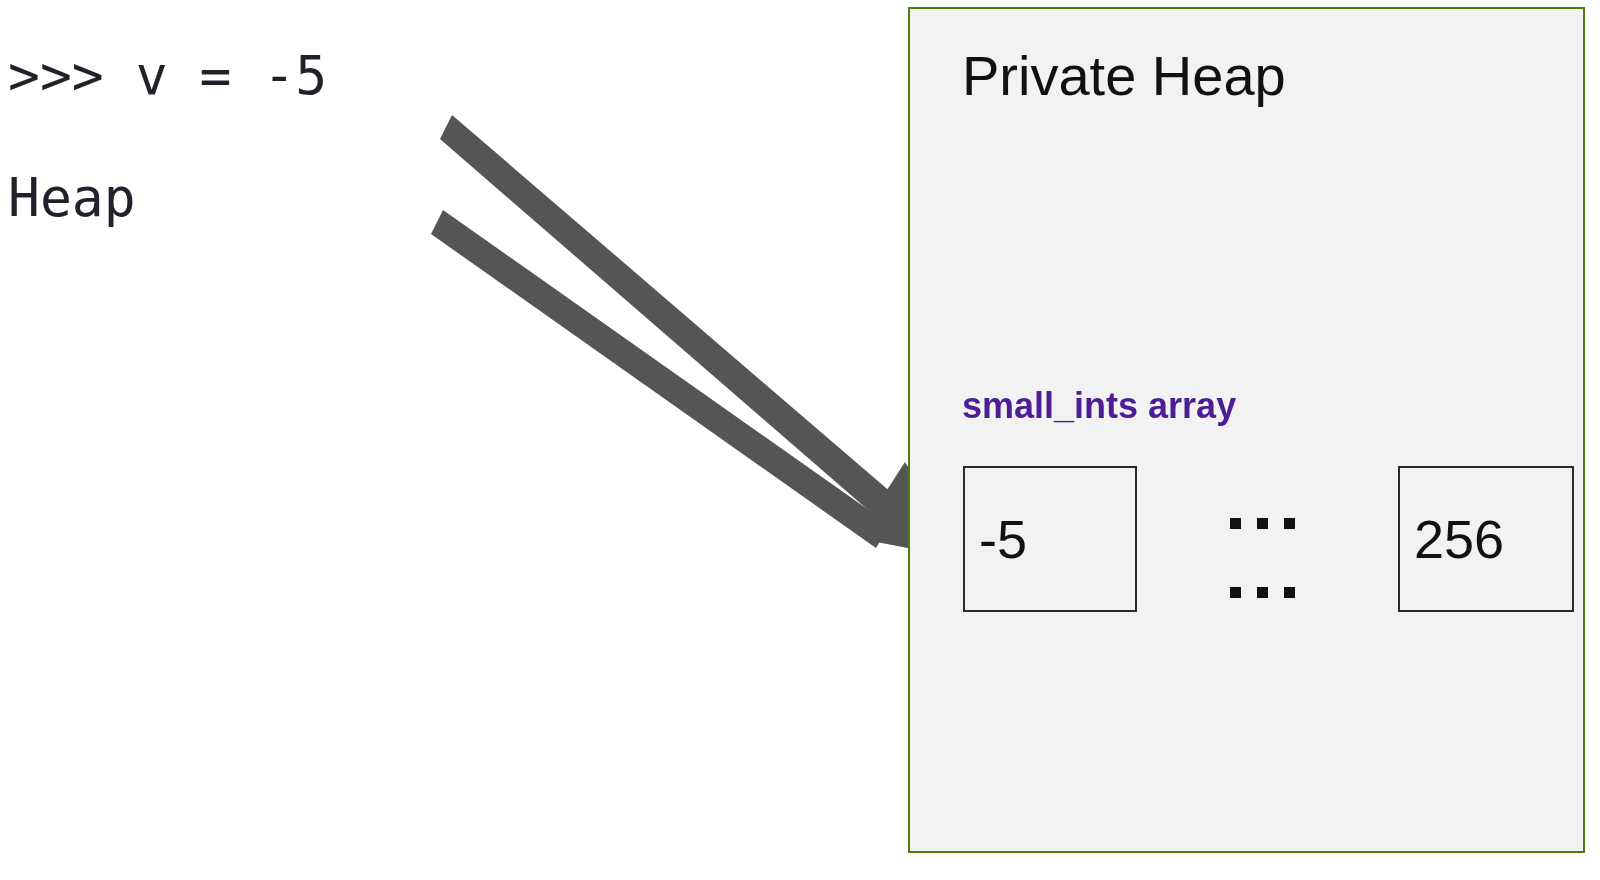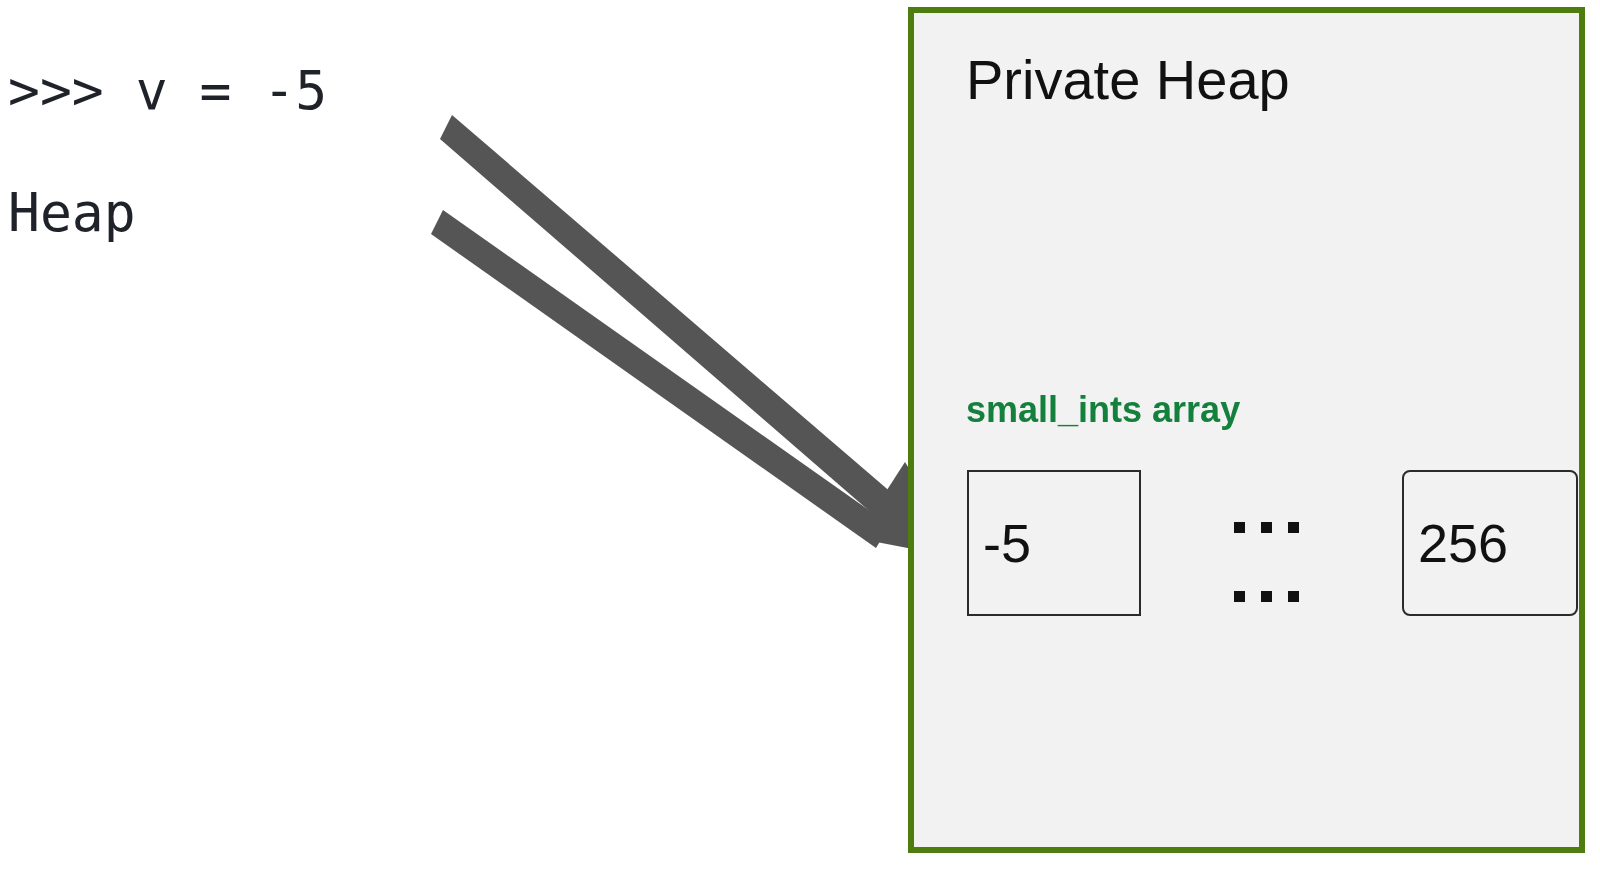--- a/index.html
+++ b/index.html
@@ -13,21 +13,21 @@
     height: 880px;
     background: #ffffff;
     overflow: hidden;
     font-family: "Liberation Sans", sans-serif;
   }
 
   
   .code-block {
     position: absolute;
     left: 8px;
-    top: 30px;
+    top: 15px;
     width: 520px;
   }
   .code-line {
     font-family: "DejaVu Sans Mono", "Liberation Mono", monospace;
     font-size: 53px;
     line-height: 122px;
     color: #1f2329;
     white-space: pre;
     letter-spacing: 0px;
   }
@@ -43,41 +43,41 @@
   }
 
   
   .heap-box {
     position: absolute;
     left: 908px;
     top: 7px;
     width: 677px;
     height: 846px;
     background: #f2f2f2;
-    border: 6px solid #4d7c0f;
+    border: 2px solid #4d7c0f;
     box-sizing: border-box;
   }
   .heap-title {
     position: absolute;
     left: 52px;
     top: 36px;
     font-size: 56px;
     line-height: 62px;
     color: #111111;
     font-weight: 400;
     white-space: nowrap;
   }
   .array-label {
     position: absolute;
     left: 52px;
     top: 376px;
     font-size: 36px;
     line-height: 42px;
     font-weight: bold;
-    color: #15803d;
+    color: #4c1d95;
     white-space: nowrap;
   }
 
   
   .cells {
     position: absolute;
     left: 0;
     top: 0;
     width: 100%;
     height: 100%;
@@ -97,21 +97,20 @@
     left: 53px;
     top: 457px;
     width: 174px;
     height: 146px;
   }
   .cell-last {
     left: 488px;
     top: 457px;
     width: 176px;
     height: 146px;
-    border-radius: 8px;
   }
 
   
   .ellipsis {
     position: absolute;
     display: flex;
     gap: 16px;
     align-items: center;
   }
   .ellipsis .dot {

